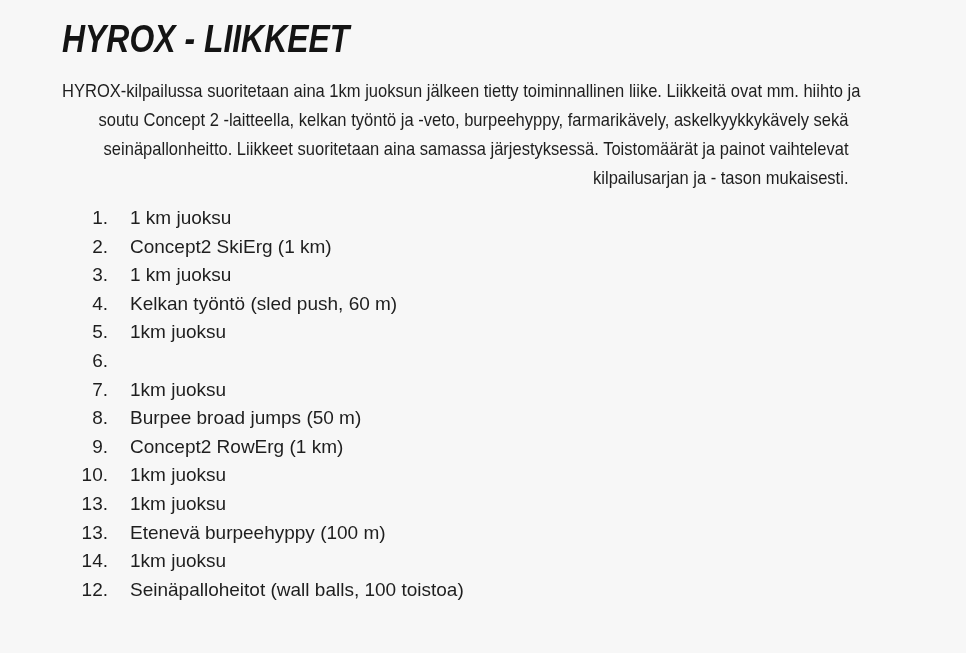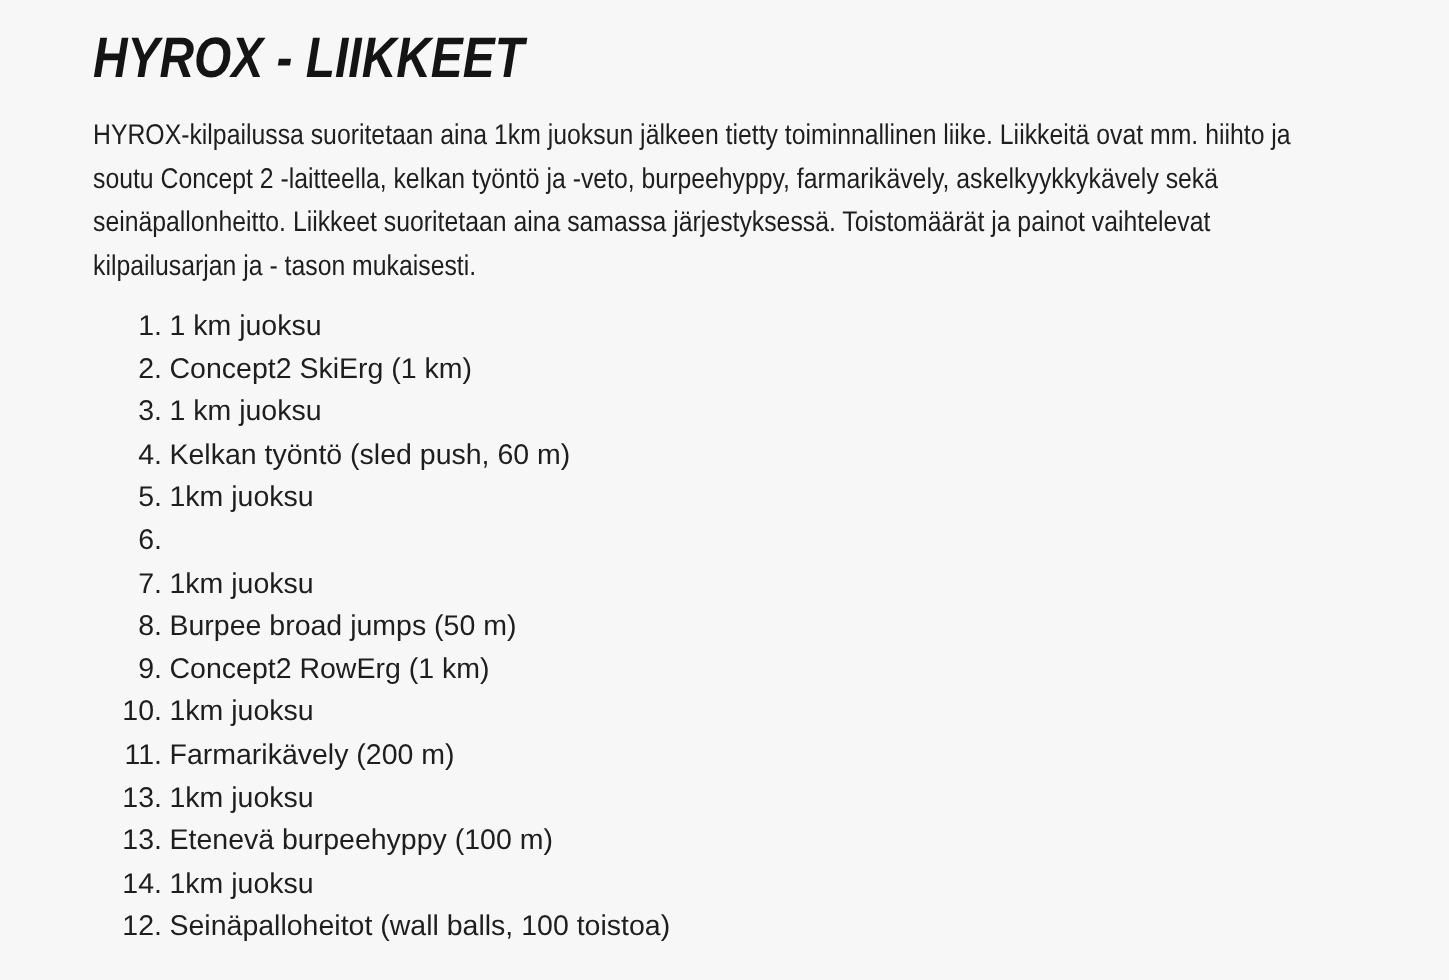--- a/index.html
+++ b/index.html
@@ -25,20 +25,21 @@
     line-height: 46px;
     font-weight: bold;
     font-style: italic;
     color: #141414;
     white-space: nowrap;
     transform: scaleX(0.84);
     transform-origin: 0 50%;
   }
   .intro {
     margin: 14px 0 12px 62px;
+    text-align: right;
   }
   .intro-line {
     font-size: 19px;
     line-height: 29px;
     white-space: nowrap;
     transform: scaleX(0.87);
     transform-origin: 0 50%;
   }
   .exercise-list {
     list-style: none;
@@ -50,21 +51,21 @@
     font-size: 19px;
     line-height: 28.6px;
     white-space: nowrap;
   }
   .exercise-num {
     width: 46px;
     text-align: right;
     flex: 0 0 46px;
   }
   .exercise-text {
-    margin-left: 5px;
+    margin-left: 22px;
   }
 </style>
 </head>
 <body style="background: rgb(247, 247, 247); color: rgb(30, 30, 30);">
 
 <div class="page">
 
   <h1 class="page-title" style="color: rgb(20, 20, 20);">HYROX - LIIKKEET</h1>
 
   <div class="intro">
@@ -108,24 +109,20 @@
     </li>
       <li class="exercise-item">
       <span class="exercise-num">9.</span>
       <span class="exercise-text">Concept2 RowErg (1 km)</span>
     </li>
       <li class="exercise-item">
       <span class="exercise-num">10.</span>
       <span class="exercise-text">1km juoksu</span>
     </li>
       <li class="exercise-item">
-      <span class="exercise-num">11.</span>
-      <span class="exercise-text">Farmarikävely (200 m)</span>
-    </li>
-      <li class="exercise-item">
       <span class="exercise-num">13.</span>
       <span class="exercise-text">1km juoksu</span>
     </li>
       <li class="exercise-item">
       <span class="exercise-num">13.</span>
       <span class="exercise-text">Etenevä burpeehyppy (100 m)</span>
     </li>
       <li class="exercise-item">
       <span class="exercise-num">14.</span>
       <span class="exercise-text">1km juoksu</span>

